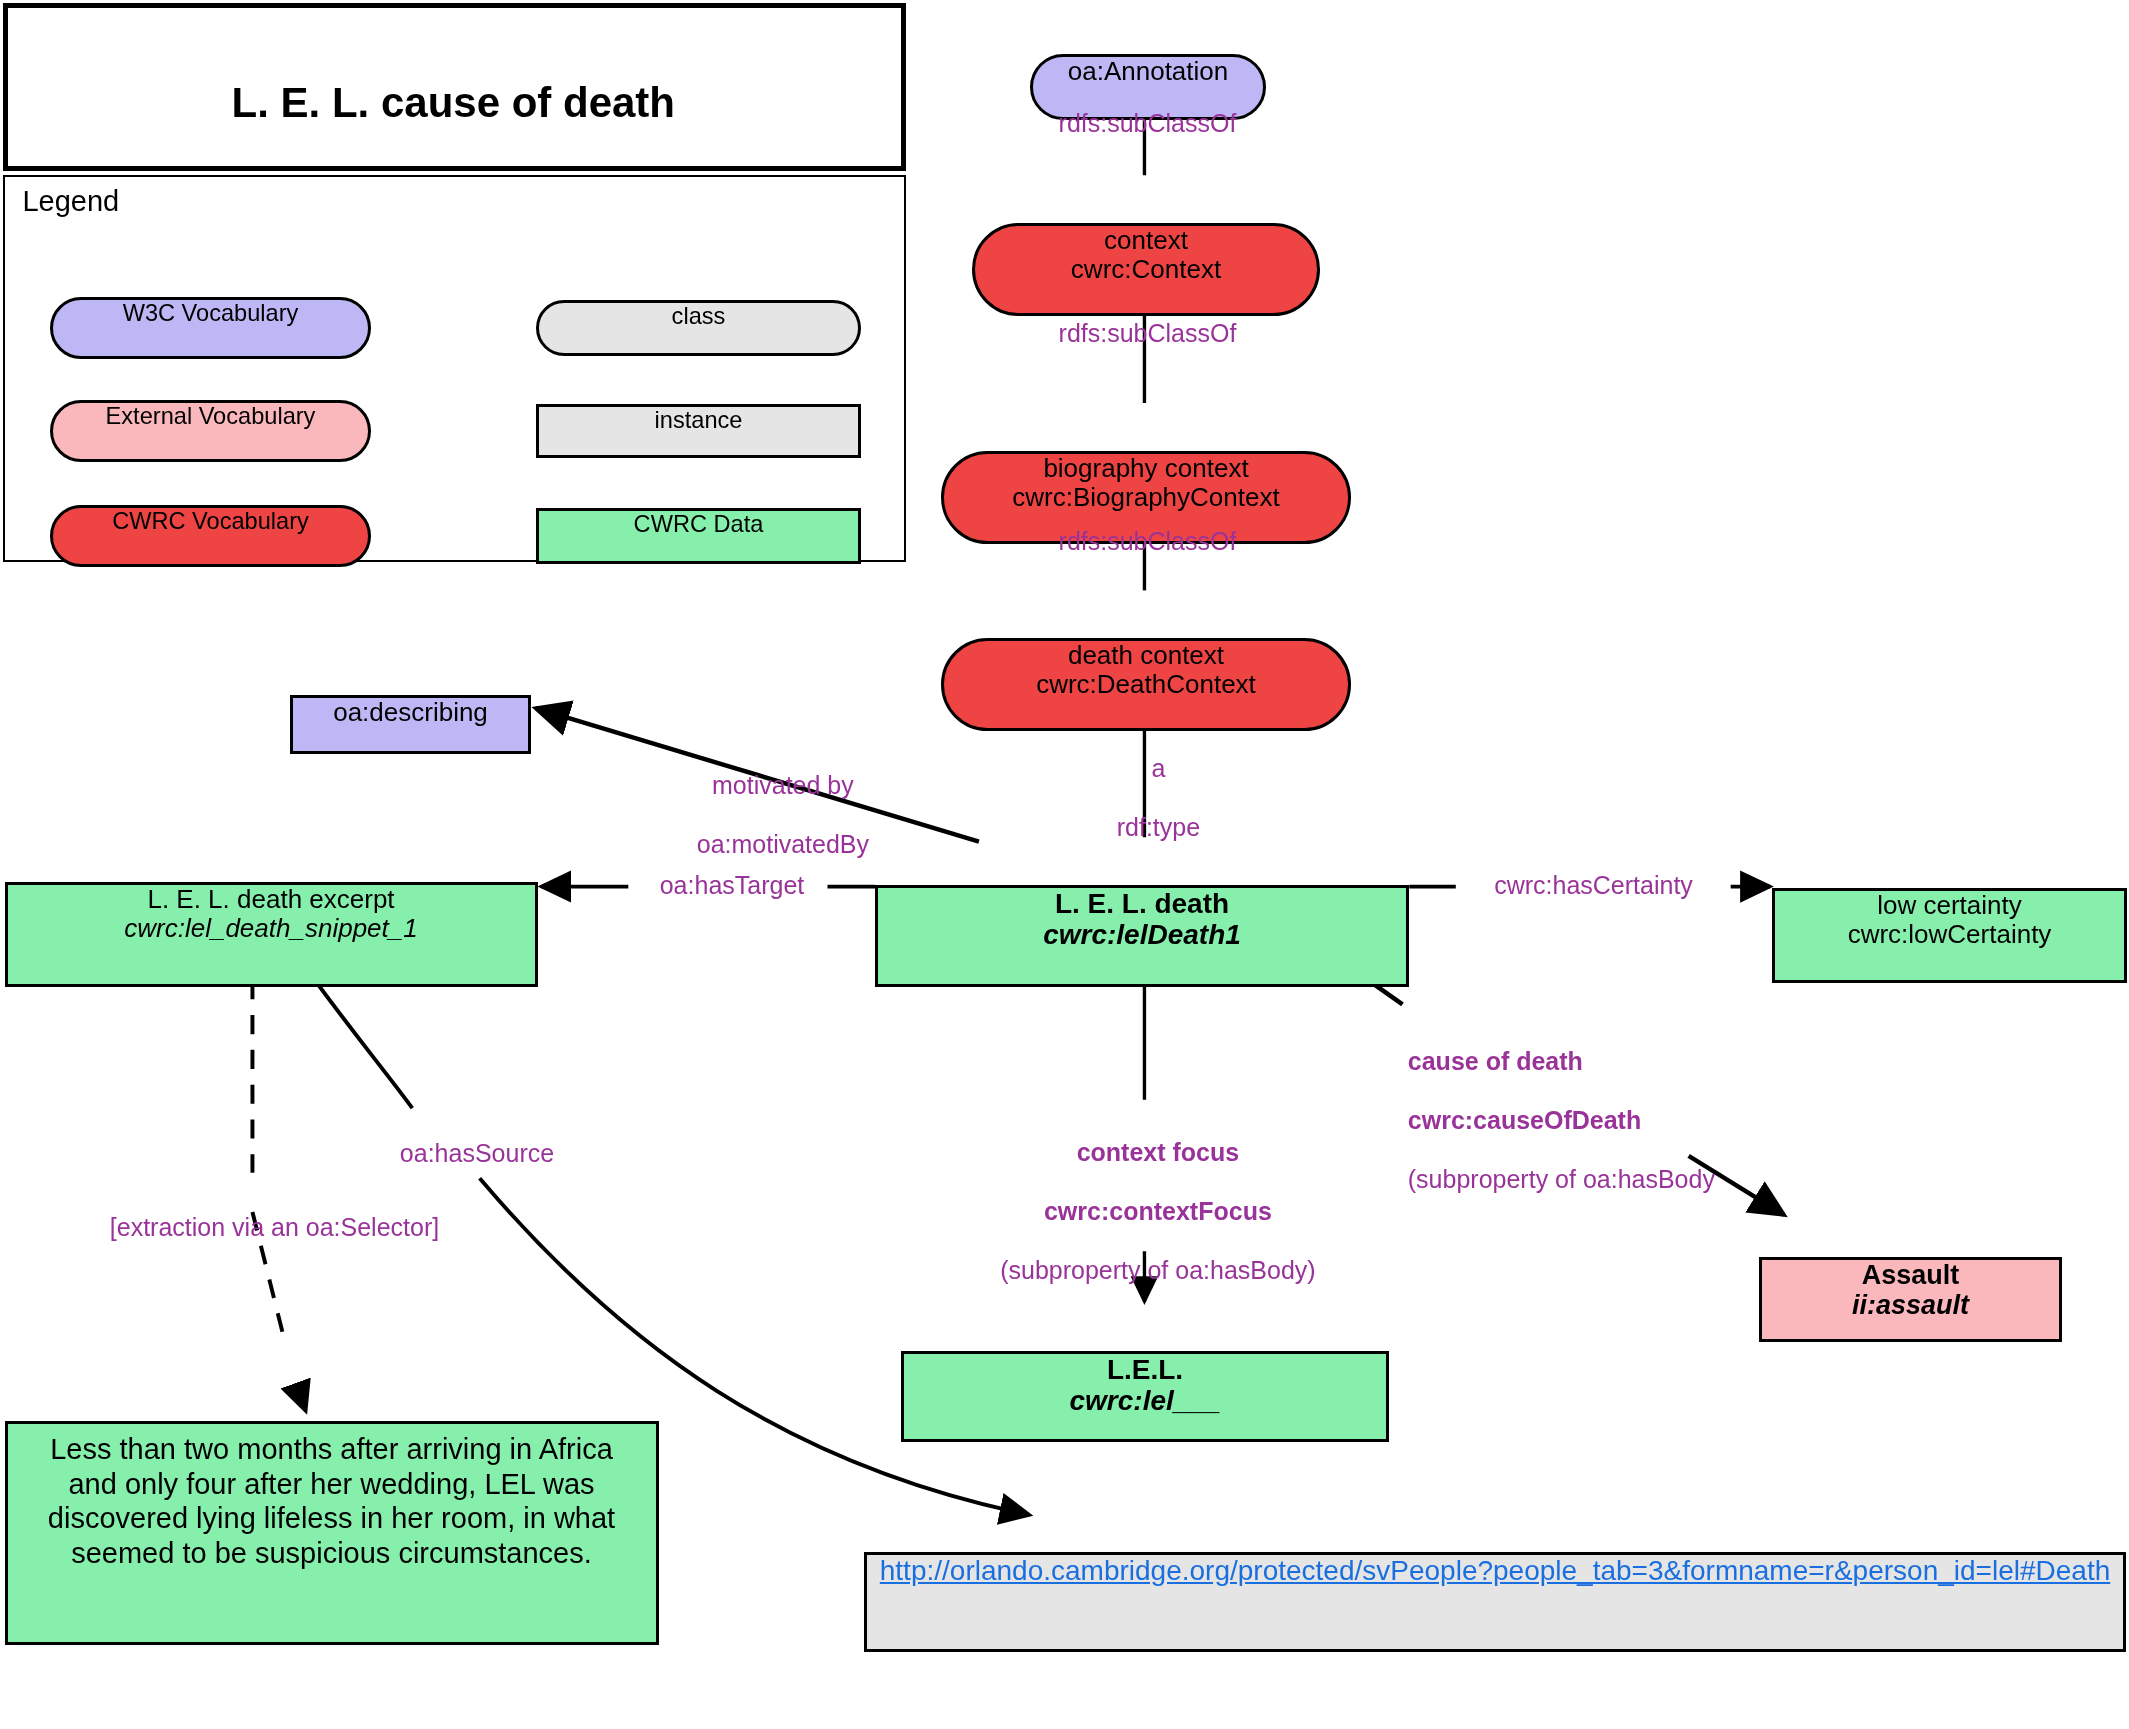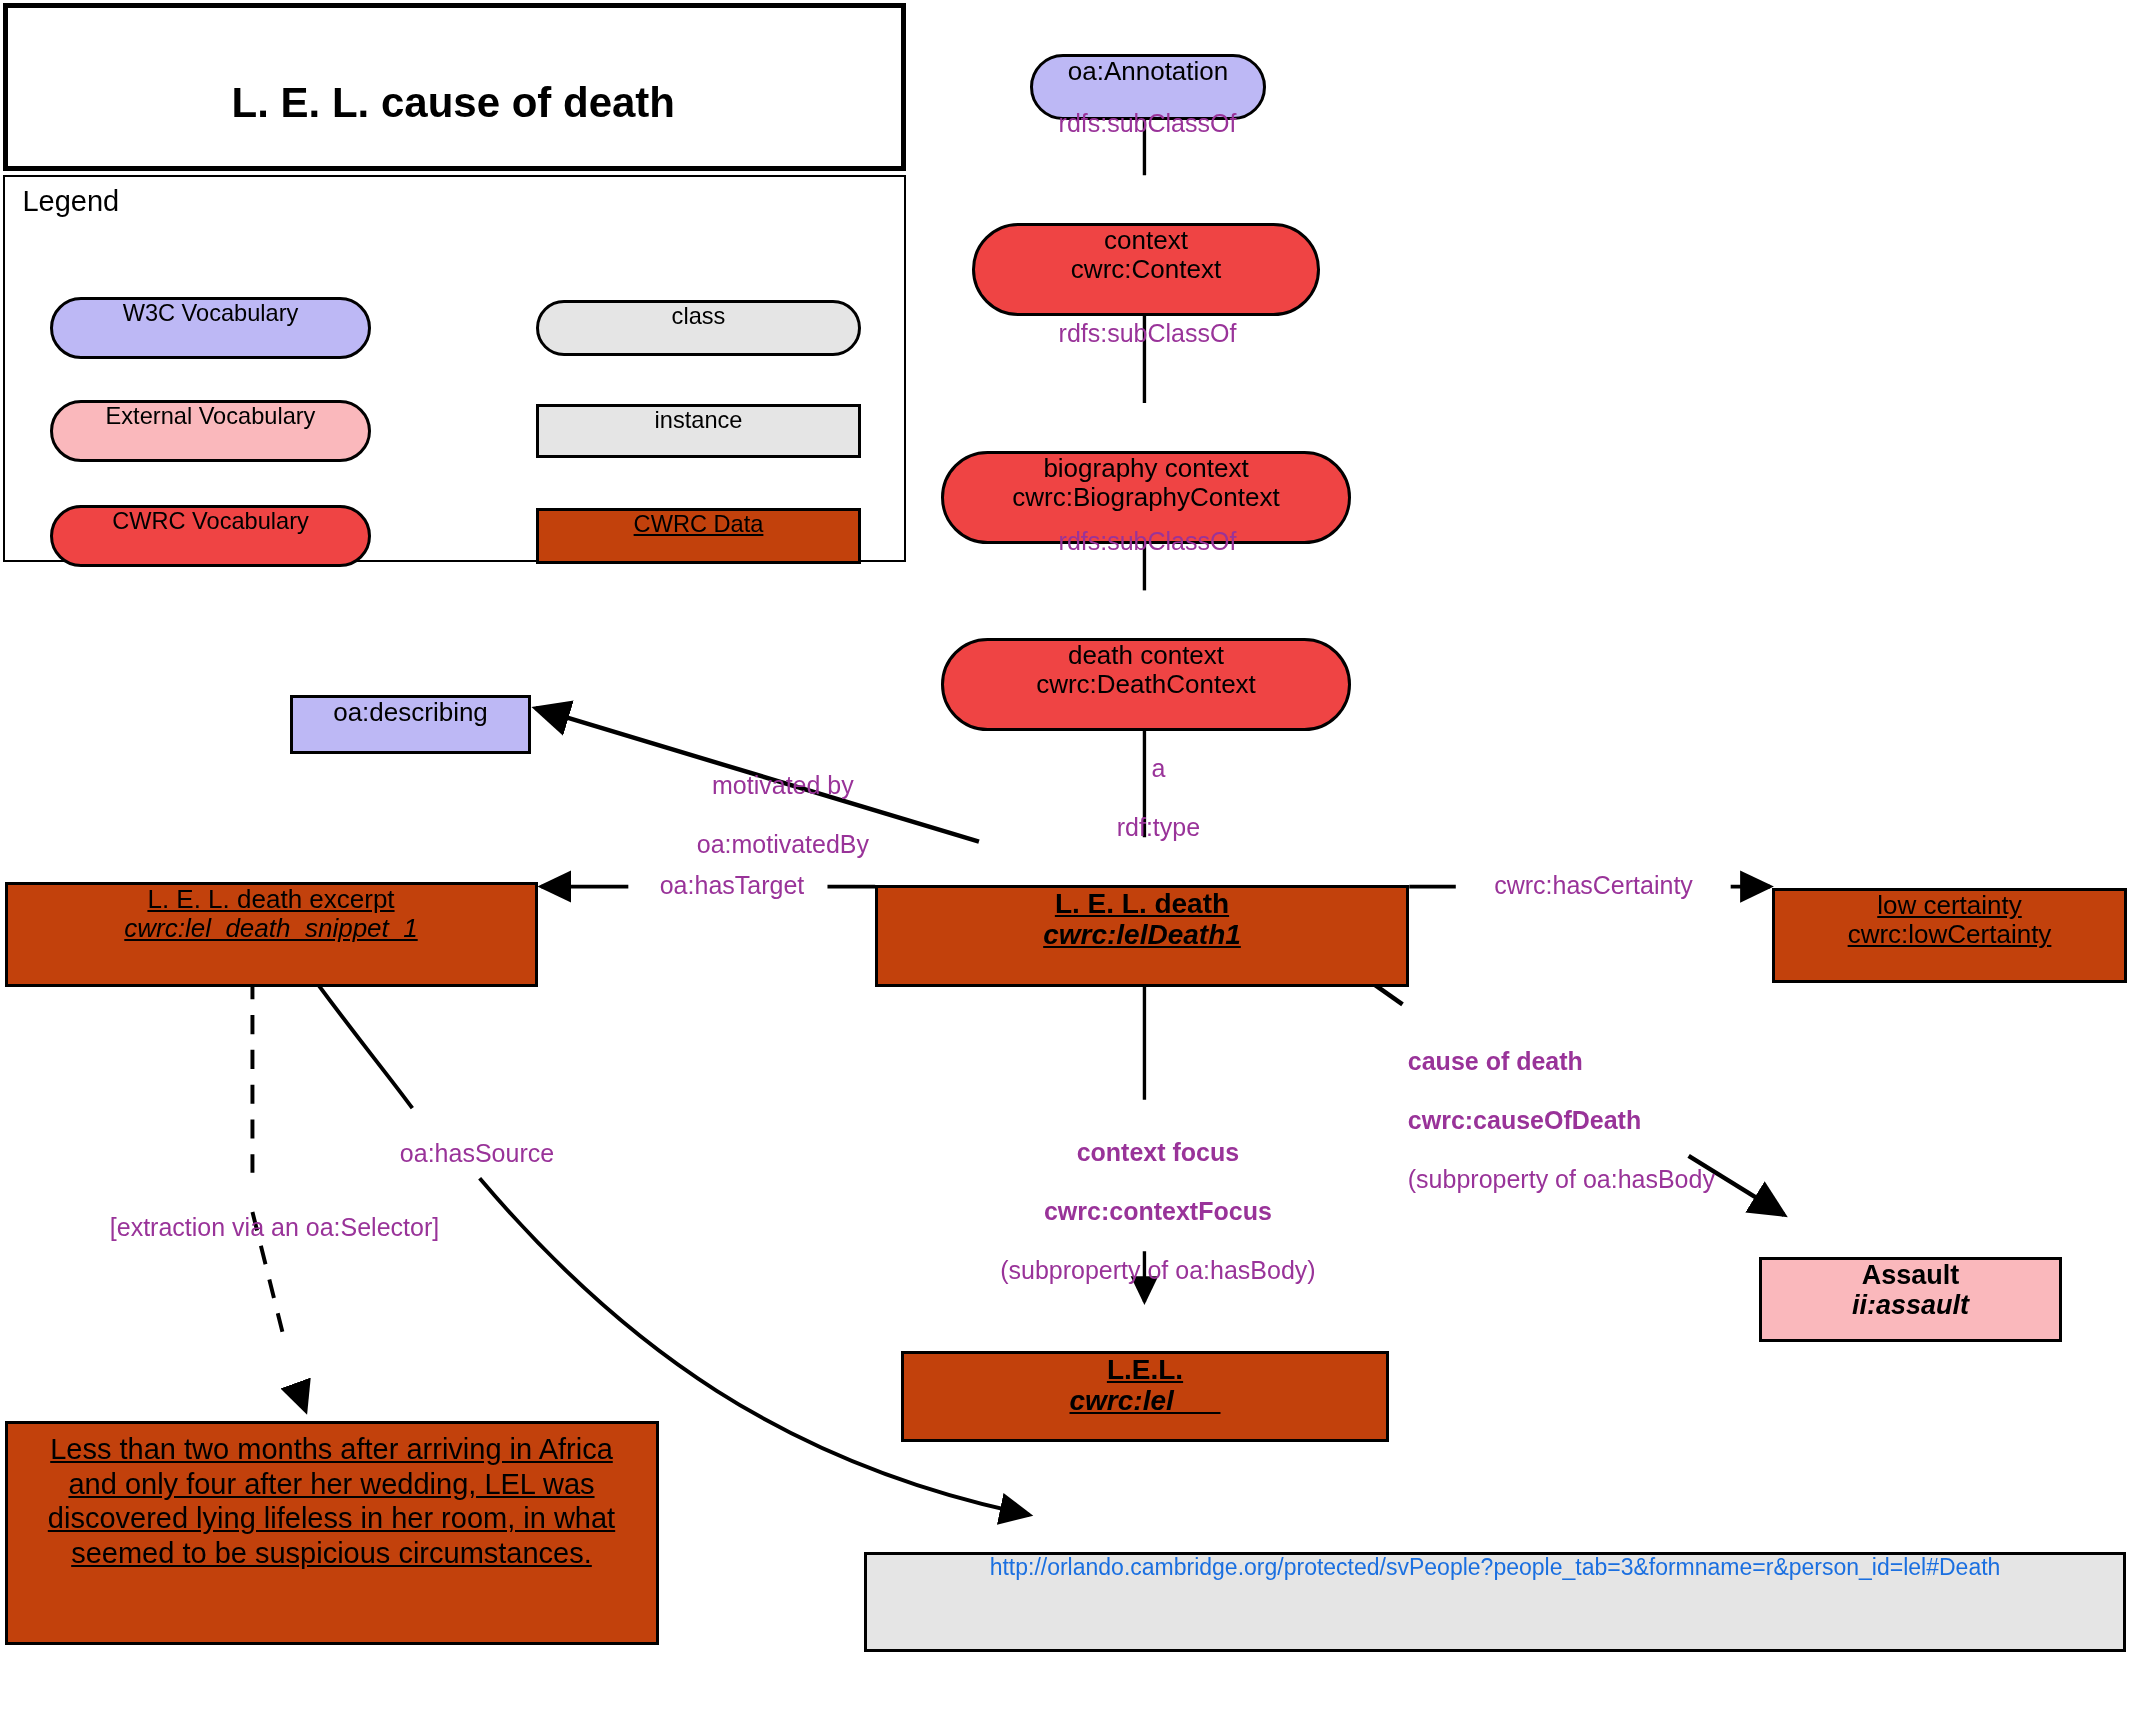--- a/index.html
+++ b/index.html
@@ -34,21 +34,21 @@
   .node .ln { display: block; white-space: nowrap; }
   .node .ln.it { font-style: italic; font-weight: bold; }
   .node .ln.bd { font-weight: bold; }
 
   .rounded { border-radius: 561px; }
   .rect { border-radius: 0; }
 
   .c-w3c    { background: #bdb8f5; }
   .c-ext    { background: #fab8bc; }
   .c-cwrc   { background: #ef4444; }
-  .c-data   { background: #c2410c; text-decoration: underline; }
+  .c-data   { background: #86efac; }
   .c-plain  { background: #e5e5e5; }
 
   
   .frame {
     position: absolute;
     box-sizing: border-box;
     background: #ffffff;
     border: 5.6px solid #000000;
   }
   .frame.thin { border-width: 2.8px; }
@@ -75,21 +75,22 @@
     color: #993399;
     font-size: 25px;
     line-height: 1.18;
     white-space: pre;
     text-align: center;
   }
 
   
   .linktext {
     color: #1a6fe0;
-    font-size: 23px;
+    text-decoration: underline;
+    font-size: 28px;
     white-space: nowrap;
   }
 
   
   #edges {
     position: absolute;
     left: 0; top: 0;
     width: 2129px; height: 1730px;
     pointer-events: none;
   }

